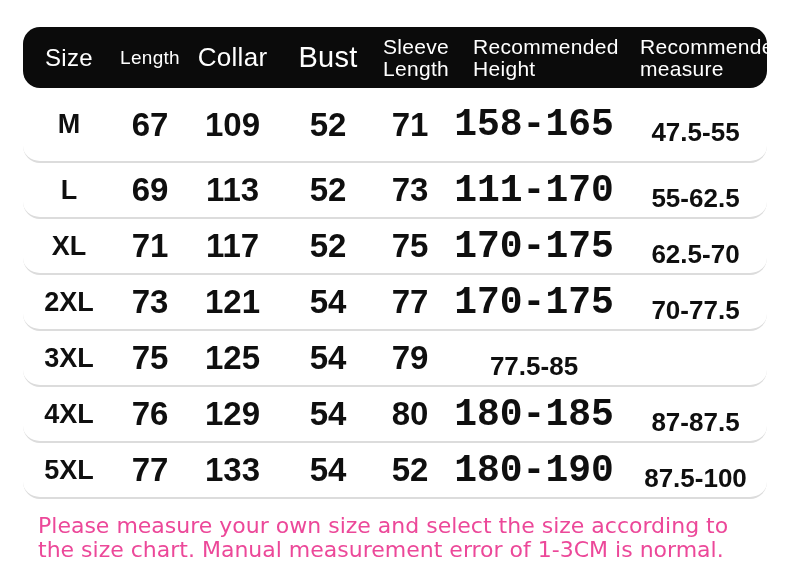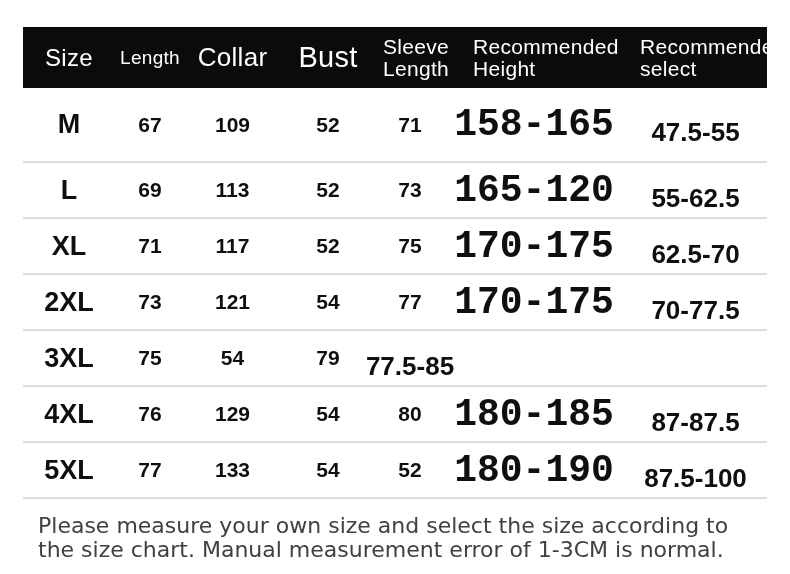--- a/index.html
+++ b/index.html
@@ -9,20 +9,21 @@
     font-family: "Liberation Sans", sans-serif;
     position: relative;
     overflow: hidden;
   }
   .sheet { position: absolute; left: 0; top: 0; width: 790px; height: 574px; background: #ffffff; }
 
   
   .grid {
     display: grid;
     grid-template-columns: 92px 70px 95px 96px 68px 180px 143px;
+    border-radius: 17px;
   }
 
   
   .header-bar {
     position: absolute; left: 23px; top: 27px;
     width: 744px; height: 61px;
     background: #0b0b0b; color: #ffffff;
     overflow: hidden;
   }
   .hc {
@@ -43,29 +44,29 @@
 
   
   .rows { position: absolute; left: 23px; top: 88px; width: 744px; }
   .row { height: 54px; border-bottom: 2px solid #dcdcdc; }
   .row.first { height: 73px; }
   .cell {
     display: flex; align-items: center; justify-content: center;
     font-weight: 700; color: #0f0f0f; white-space: nowrap;
   }
   .c-size   { font-size: 27px; }
-  .c-num    { font-size: 21px; }
+  .c-num    { font-size: 33px; }
   .c-height { font-size: 38px; font-family: Liberation Mono, monospace; }
   .c-weight { font-size: 26px; margin-top: 16px; }
 
   
   .footer {
     position: absolute; left: 38px; top: 514px; width: 730px;
     font-family: "DejaVu Sans", sans-serif;
-    font-size: 22px; line-height: 24px; color: #404040;
+    font-size: 22px; line-height: 24px; color: #ec4899;
   }
   .footer div { white-space: nowrap; }
 </style>
 </head>
 <body>
 
 <div class="sheet">
 
   <div class="header-bar grid">
     <div class="hc hc-size">Size</div>
@@ -75,21 +76,21 @@
     <div class="hc hc-two hc-sleeve">
       <span>Sleeve</span>
       <span>Length</span>
     </div>
     <div class="hc hc-two hc-height">
       <span>Recommended</span>
       <span>Height</span>
     </div>
     <div class="hc hc-two hc-weight">
       <span>Recommended</span>
-      <span>select</span>
+      <span>measure</span>
     </div>
   </div>
 
   <div class="rows">
 
     <div class="row first grid">
       <div class="cell c-size">M</div>
       <div class="cell c-num">67</div>
       <div class="cell c-num">109</div>
       <div class="cell c-num">52</div>
@@ -97,21 +98,21 @@
       <div class="cell c-height">158-165</div>
       <div class="cell c-weight">47.5-55</div>
     </div>
 
     <div class="row grid">
       <div class="cell c-size">L</div>
       <div class="cell c-num">69</div>
       <div class="cell c-num">113</div>
       <div class="cell c-num">52</div>
       <div class="cell c-num">73</div>
-      <div class="cell c-height">165-120</div>
+      <div class="cell c-height">111-170</div>
       <div class="cell c-weight">55-62.5</div>
     </div>
 
     <div class="row grid">
       <div class="cell c-size">XL</div>
       <div class="cell c-num">71</div>
       <div class="cell c-num">117</div>
       <div class="cell c-num">52</div>
       <div class="cell c-num">75</div>
       <div class="cell c-height">170-175</div>
@@ -124,20 +125,21 @@
       <div class="cell c-num">121</div>
       <div class="cell c-num">54</div>
       <div class="cell c-num">77</div>
       <div class="cell c-height">170-175</div>
       <div class="cell c-weight">70-77.5</div>
     </div>
 
     <div class="row grid">
       <div class="cell c-size">3XL</div>
       <div class="cell c-num">75</div>
+      <div class="cell c-num">125</div>
       <div class="cell c-num">54</div>
       <div class="cell c-num">79</div>
       <div class="cell c-weight">77.5-85</div>
     </div>
 
     <div class="row grid">
       <div class="cell c-size">4XL</div>
       <div class="cell c-num">76</div>
       <div class="cell c-num">129</div>
       <div class="cell c-num">54</div>

